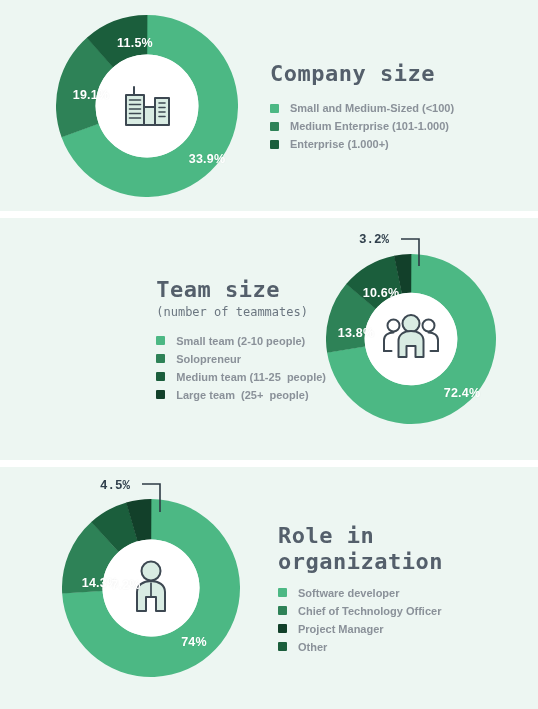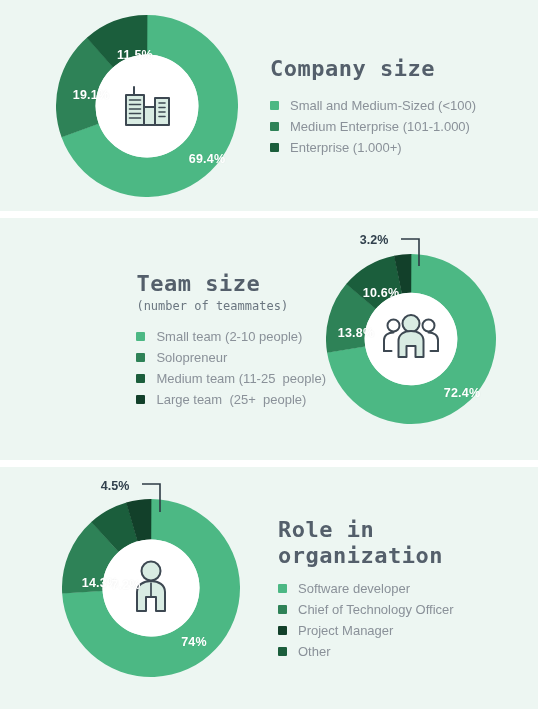--- a/index.html
+++ b/index.html
@@ -61,20 +61,21 @@
     transform:translate(-50%,-50%);
     text-shadow:0 0 2px rgba(0,0,0,.07);
   }
   .outer-label{
     position:absolute;
     color:#31404d;
     font-weight:bold;
     font-size:12.5px;
     white-space:nowrap;
     transform:translate(-50%,-50%);
+    font-family:Liberation Mono, monospace;
   }
 
   
   .text-block{
     flex:0 0 auto;
     display:flex;flex-direction:column;
     justify-content:center;
   }
   .chart-title{
     font-family:"DejaVu Sans Mono","Liberation Mono",monospace;
@@ -102,24 +103,25 @@
   .legend-item{
     display:flex;align-items:center;
     gap:11px;
   }
   .legend-swatch{
     width:9px;height:9px;
     flex:0 0 auto;
     border-radius:1px;
   }
   .legend-label{
-    font-size:13px;
+    font-size:11px;
     color:#8a9199;
     font-family:"Liberation Sans",sans-serif;
     white-space:pre;
+    font-weight:bold;
   }
 
   
   .panel-1 .chart-wrap{margin-left:56px;}
   .panel-1 .text-block{margin-left:32px;}
   .panel-1 .chart-title{margin-bottom:10px;}
   .panel-1 .legend{margin-top:6px;}
 
   .panel-2 .chart-wrap{margin-right:42px;}
   .panel-2 .text-block{margin-left:68px;}
@@ -148,23 +150,23 @@
         <div class="hole-icon">
           <svg width="58" height="54" viewBox="0 0 58 54" fill="none">
             <path d="M16 8 L16 16" stroke="#3d4852" stroke-width="2" stroke-linecap="round"></path>
             <rect x="8" y="16" width="18" height="30" fill="#d9ece3" stroke="#3d4852" stroke-width="2" stroke-linejoin="round"></rect>
             <rect x="26" y="28" width="11" height="18" fill="#d9ece3" stroke="#3d4852" stroke-width="2" stroke-linejoin="round"></rect>
             <rect x="37" y="19" width="14" height="27" fill="#d9ece3" stroke="#3d4852" stroke-width="2" stroke-linejoin="round"></rect>
             <path d="M11.5 21h11M11.5 25.5h11M11.5 30h11M11.5 34.5h11M11.5 39h11" stroke="#3d4852" stroke-width="1.6" stroke-linecap="round"></path>
             <path d="M41 24h6M41 28.5h6M41 33h6M41 37.5h6" stroke="#3d4852" stroke-width="1.6" stroke-linecap="round"></path>
           </svg>
         </div>
-        <span class="slice-label" style="left:151px;top:144px;">69.4%</span>
+        <span class="slice-label" style="left:151px;top:144px;">33.9%</span>
         <span class="slice-label" style="left:35px;top:80px;">19.1%</span>
-        <span class="slice-label" style="left:79px;top:40px;">11.5%</span>
+        <span class="slice-label" style="left:79px;top:28px;">11.5%</span>
       </div>
 
       <div class="text-block">
         <h2 class="chart-title">Company size</h2>
         <div class="legend">
           <div class="legend-item">
             <span class="legend-swatch" style="background:#4cb884"></span>
             <span class="legend-label">Small and Medium-Sized (&lt;100)</span>
           </div>
           <div class="legend-item">

